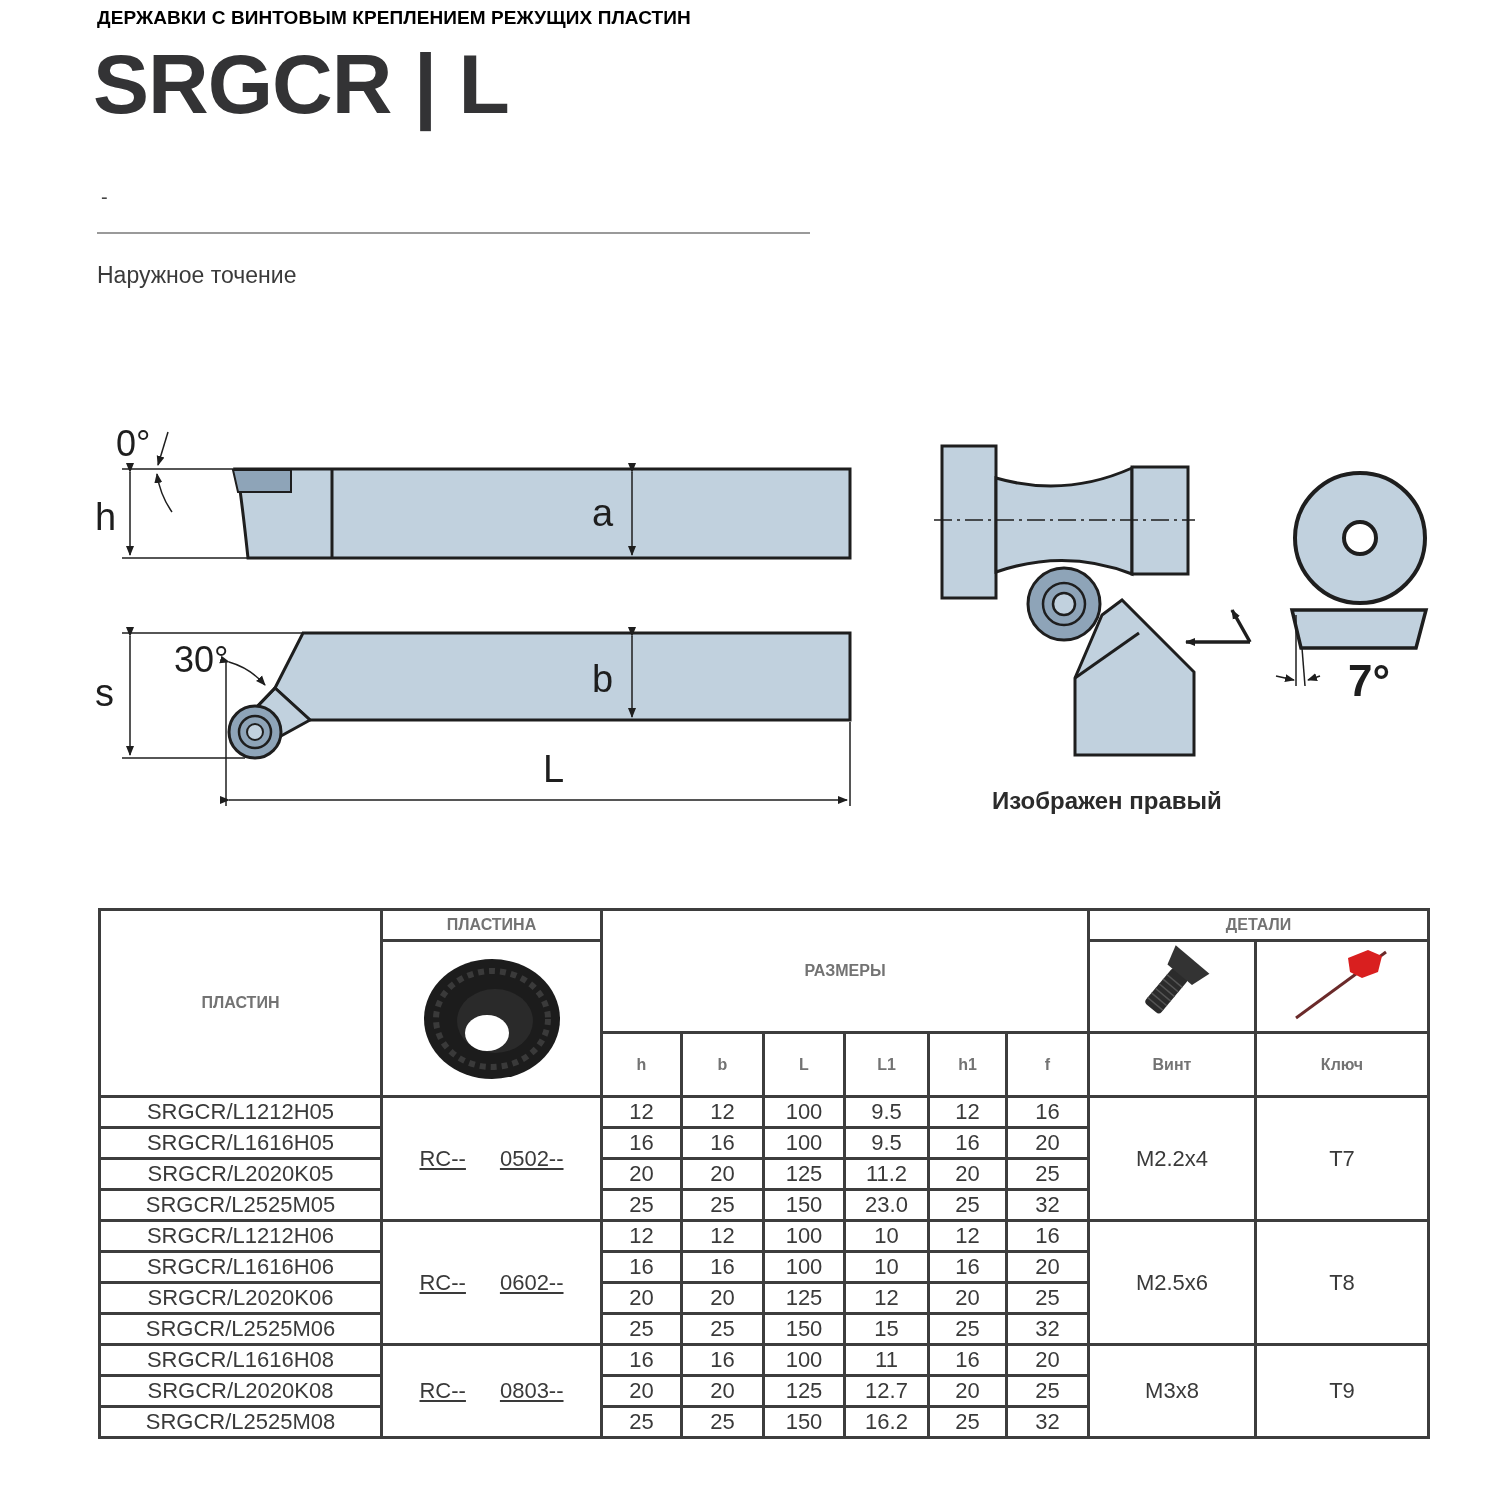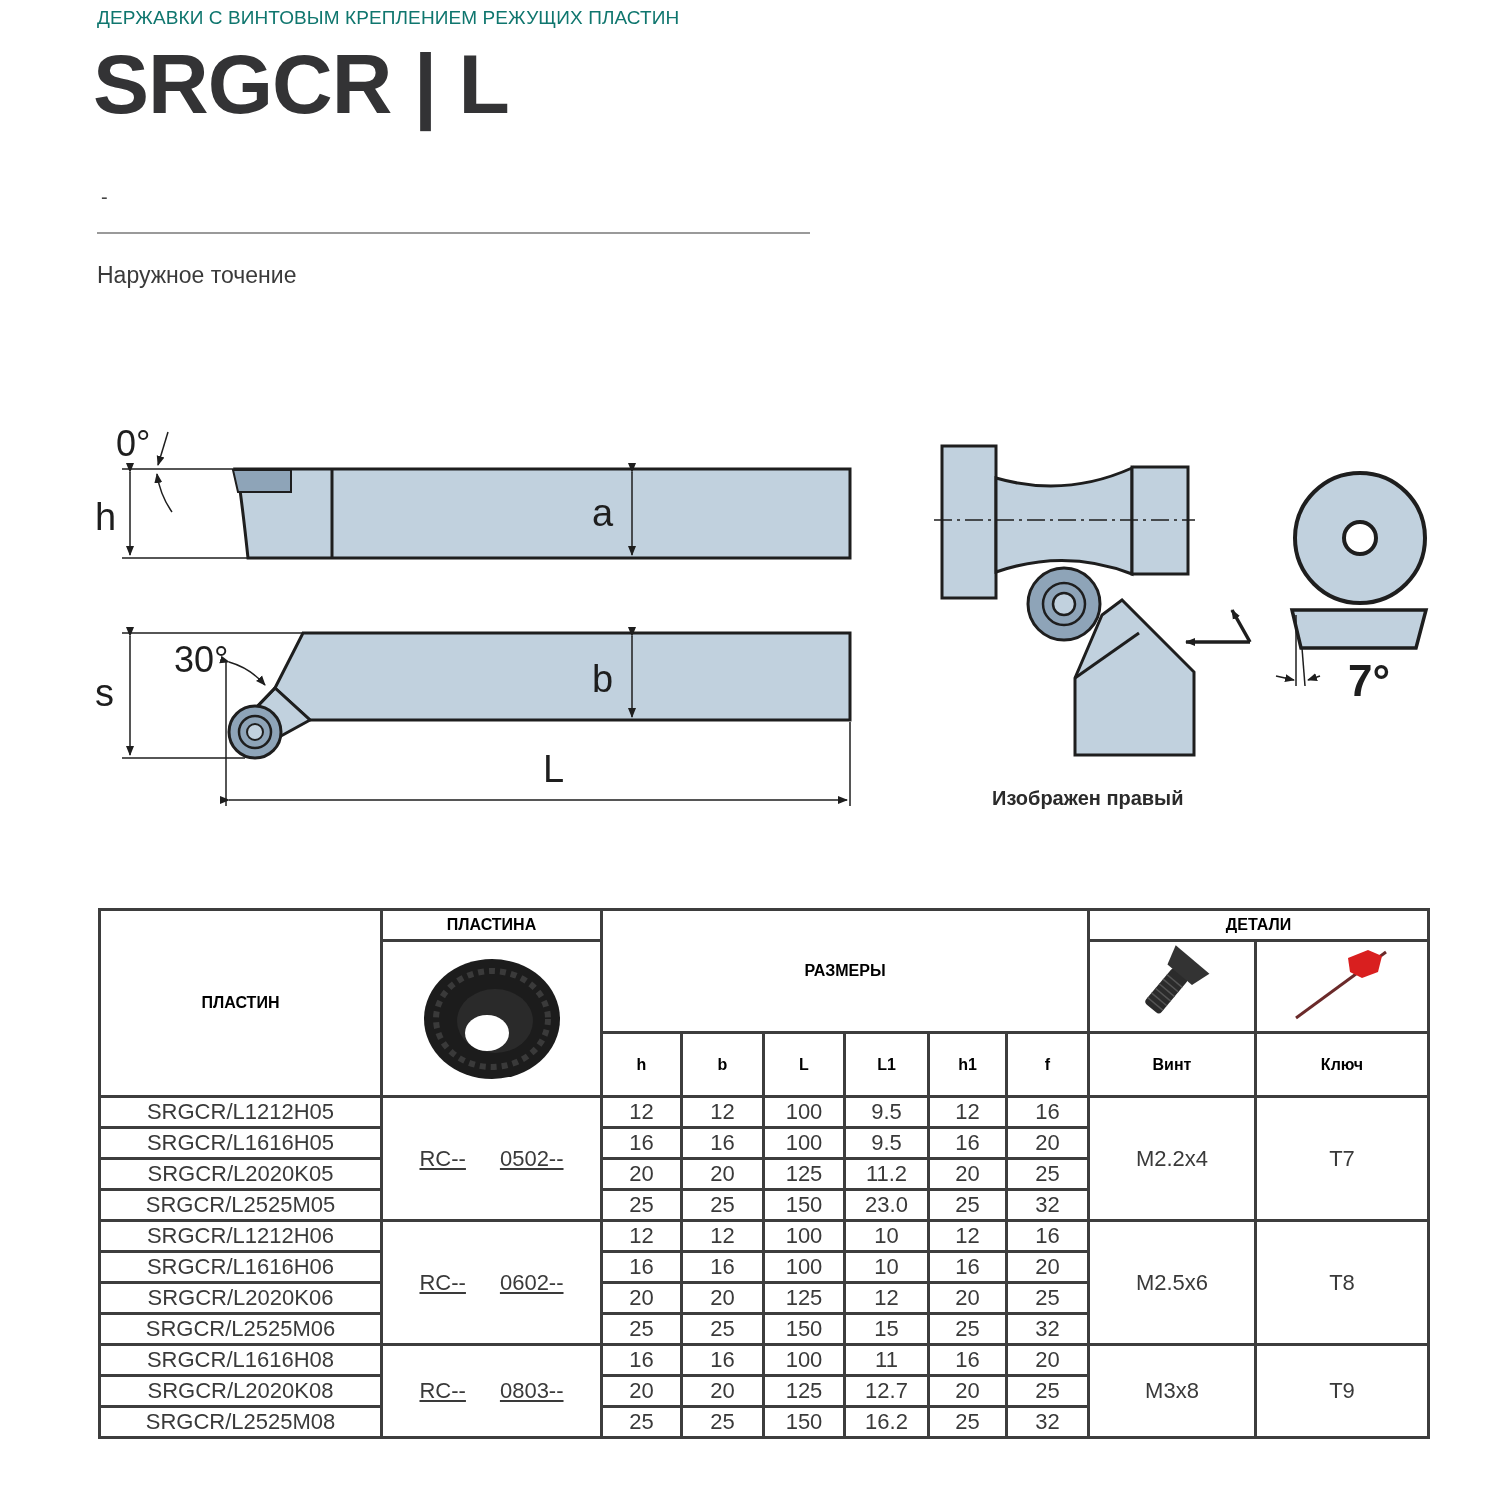--- a/index.html
+++ b/index.html
@@ -1,28 +1,28 @@
 <!DOCTYPE html>
 <html><head>
 <meta charset="utf-8">
 <style>
   html, body { margin:0; padding:0; background:#ffffff; }
   body { width:1500px; height:1500px; position:relative; overflow:hidden; font-family:"Liberation Sans", sans-serif; color:#333; }
   .abs { position:absolute; }
-  .category { left:97px; top:7px; font-size:19px; font-weight:normal; color:#0f766e; letter-spacing:0.1px; white-space:nowrap; }
+  .category { left:97px; top:7px; font-size:19px; font-weight:bold; color:#000000; letter-spacing:0.1px; white-space:nowrap; }
   .title { left:93px; top:34px; font-size:84px; font-weight:bold; color:#333335; letter-spacing:-1px; white-space:nowrap; line-height:100px; }
   .dash { left:101px; top:186px; font-size:20px; color:#444; }
   .hr { left:97px; top:232px; width:713px; height:2px; background:#9a9a9a; }
   .subtitle { left:97px; top:262px; font-size:23px; color:#3a3a3a; white-space:nowrap; }
   svg.draw { position:absolute; left:0; top:0; }
-  .caption { left:992px; top:787px; font-size:20px; font-weight:bold; color:#2b2b2b; white-space:nowrap; }
+  .caption { left:992px; top:787px; font-size:24px; font-weight:bold; color:#2b2b2b; white-space:nowrap; }
 
   table.spec { position:absolute; left:98px; top:908px; border-collapse:collapse; table-layout:fixed; }
   table.spec td { border:3px solid #3d3d3d; padding:0; text-align:center; vertical-align:middle; font-size:22px; color:#3a3a3a; }
-  table.spec td.hd { font-size:16px; font-weight:bold; color:#000000; }
+  table.spec td.hd { font-size:16px; font-weight:bold; color:#737373; }
   table.spec tr.body td { height:28px; line-height:28px; }
   .insert-cell span { display:inline-block;text-decoration:underline; }
   .insert-cell .gap { width:34px; }
 </style>
 </head>
 <body>
 
 <div class="abs category">ДЕРЖАВКИ С ВИНТОВЫМ КРЕПЛЕНИЕМ РЕЖУЩИХ ПЛАСТИН</div>
 <div class="abs title">SRGCR | L</div>
 <div class="abs dash">-</div>

